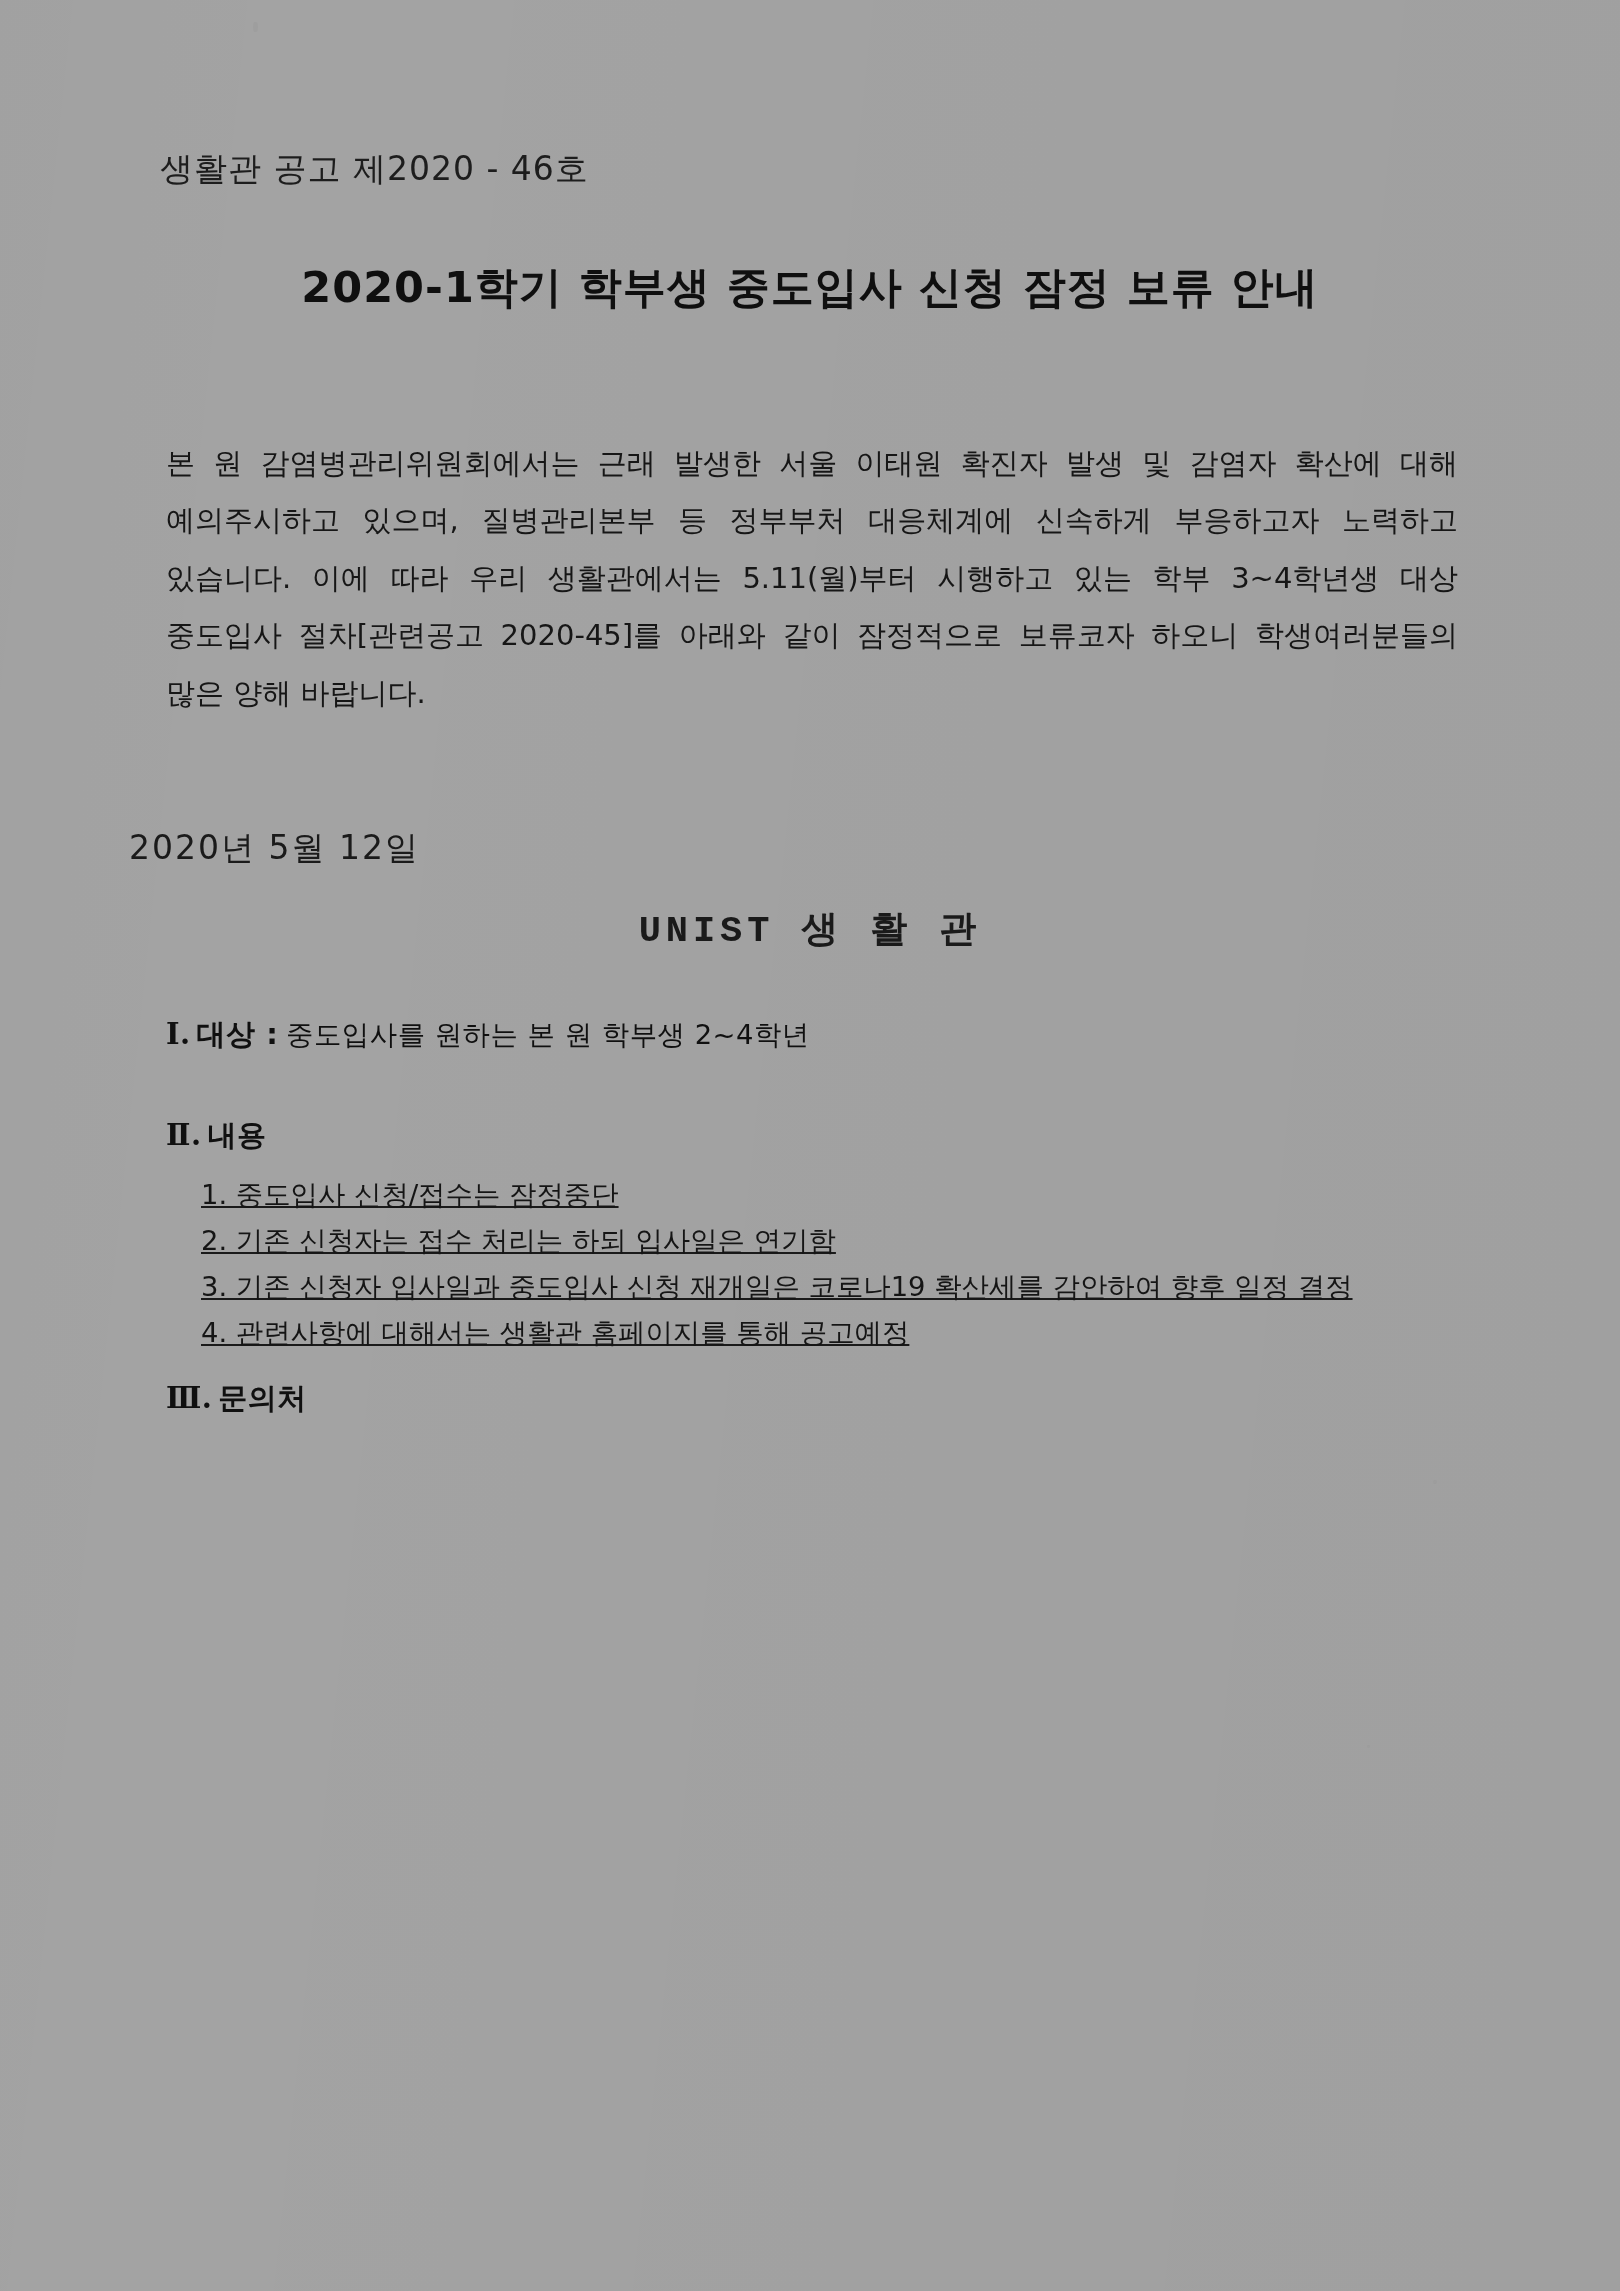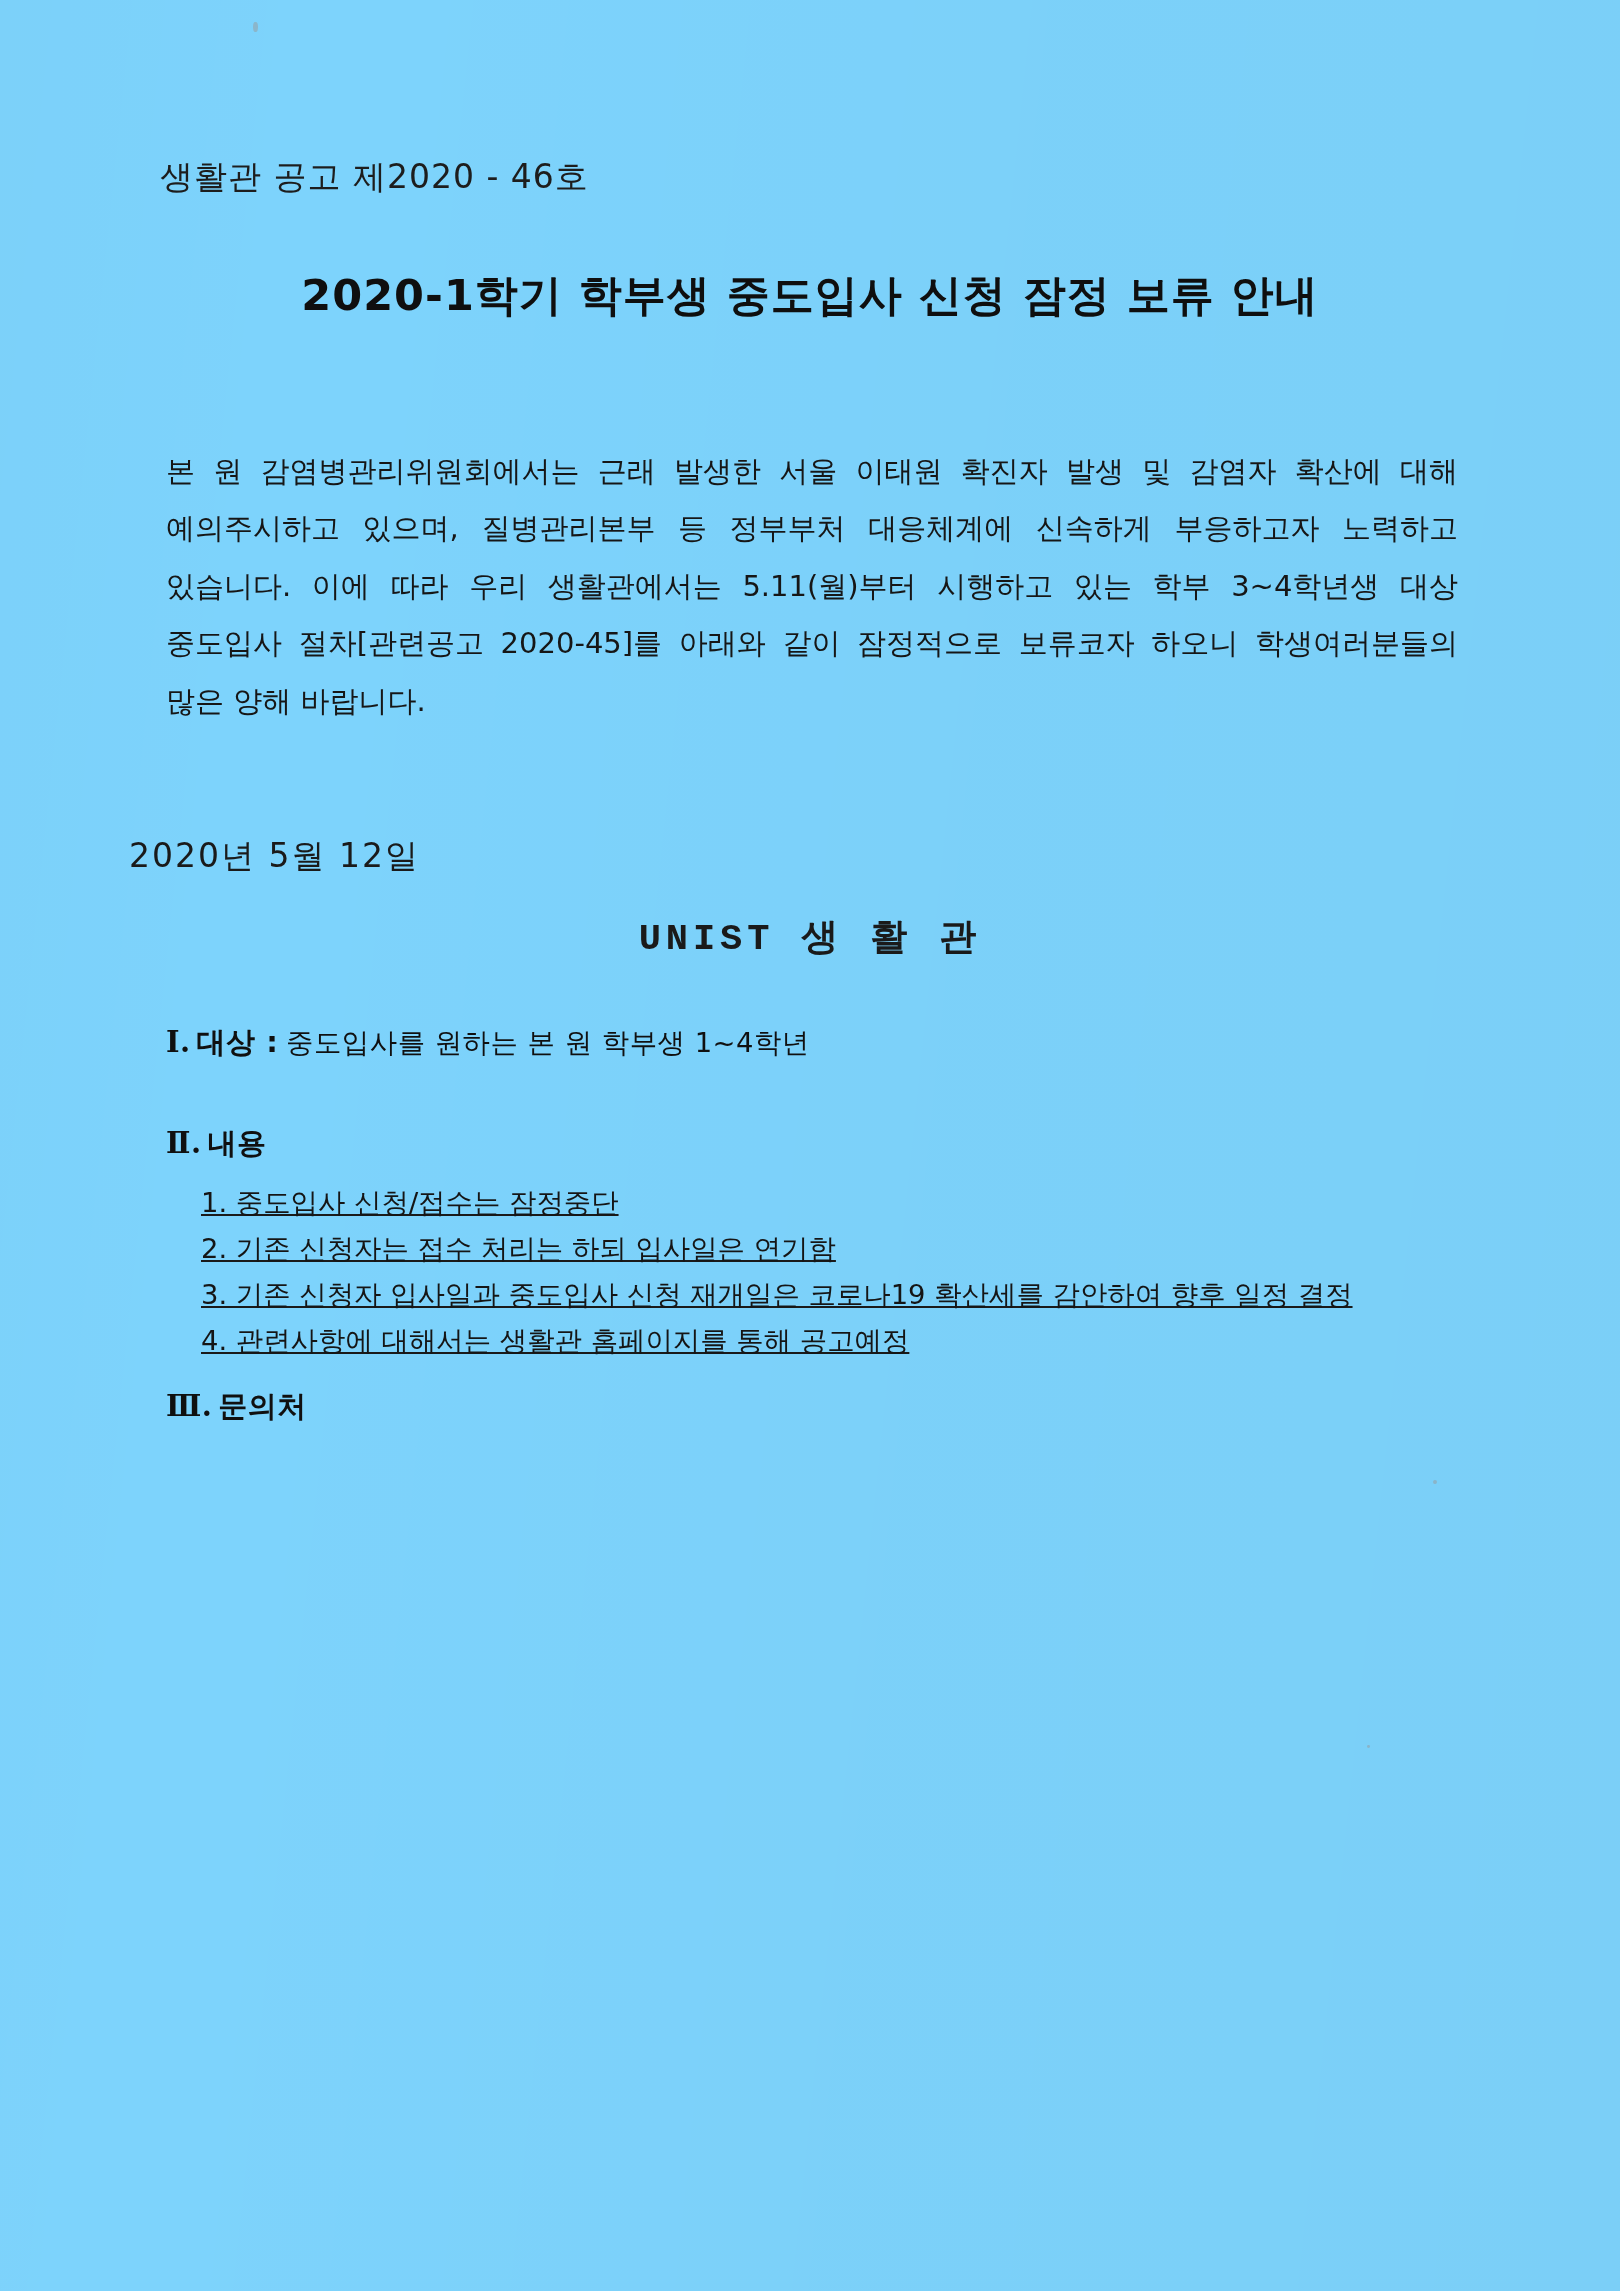--- a/index.html
+++ b/index.html
@@ -12,22 +12,22 @@
     width: 1620px;
     height: 2292px;
     position: relative;
     font-family: "DejaVu Serif", "Liberation Serif", serif;
     color: #1a1a1a;
     overflow: hidden;
   }
   .page {
     position: absolute;
     inset: 0;
-    background: #7dd3fc;
-    padding: 8px;
+    background: #a3a3a3;
+    padding: 0;
   }
   
   .page::before {
     content: "";
     position: absolute;
     inset: 0;
     background:
       linear-gradient(96deg, rgba(0,0,0,0.012) 0%, rgba(0,0,0,0) 18%, rgba(0,0,0,0.010) 55%, rgba(0,0,0,0.02) 100%);
     pointer-events: none;
   }
@@ -147,21 +147,21 @@
     <h1 class="doc-title">2020-1학기 학부생 중도입사 신청 잠정 보류 안내</h1>
 
     <p class="body-text"> 본 원 감염병관리위원회에서는 근래 발생한 서울 이태원 확진자 발생 및 감염자 확산에 대해 예의주시하고 있으며, 질병관리본부 등 정부부처 대응체계에 신속하게 부응하고자 노력하고 있습니다. 이에 따라 우리 생활관에서는 5.11(월)부터 시행하고 있는 학부 3~4학년생 대상 중도입사 절차[관련공고 2020-45]를 아래와 같이 잠정적으로 보류코자 하오니 학생여러분들의 많은 양해 바랍니다.</p>
 
     <div class="date-line">2020년 5월 12일</div>
 
     <div class="org-line">UNIST 생 활 관</div>
 
     <div class="section">
       <div class="section-heading">
-        <span class="roman">Ⅰ.</span><span>대상 :</span><span class="section-inline">중도입사를 원하는 본 원 학부생 1~4학년</span>
+        <span class="roman">Ⅰ.</span><span>대상 :</span><span class="section-inline">중도입사를 원하는 본 원 학부생 2~4학년</span>
       </div>
     </div>
 
     <div class="section">
       <div class="section-heading">
         <span class="roman">Ⅱ.</span><span>내용</span>
       </div>
       <ul class="item-list">
         <li>1. 중도입사 신청/접수는 잠정중단</li>
         <li>2. 기존 신청자는 접수 처리는 하되 입사일은 연기함</li>

